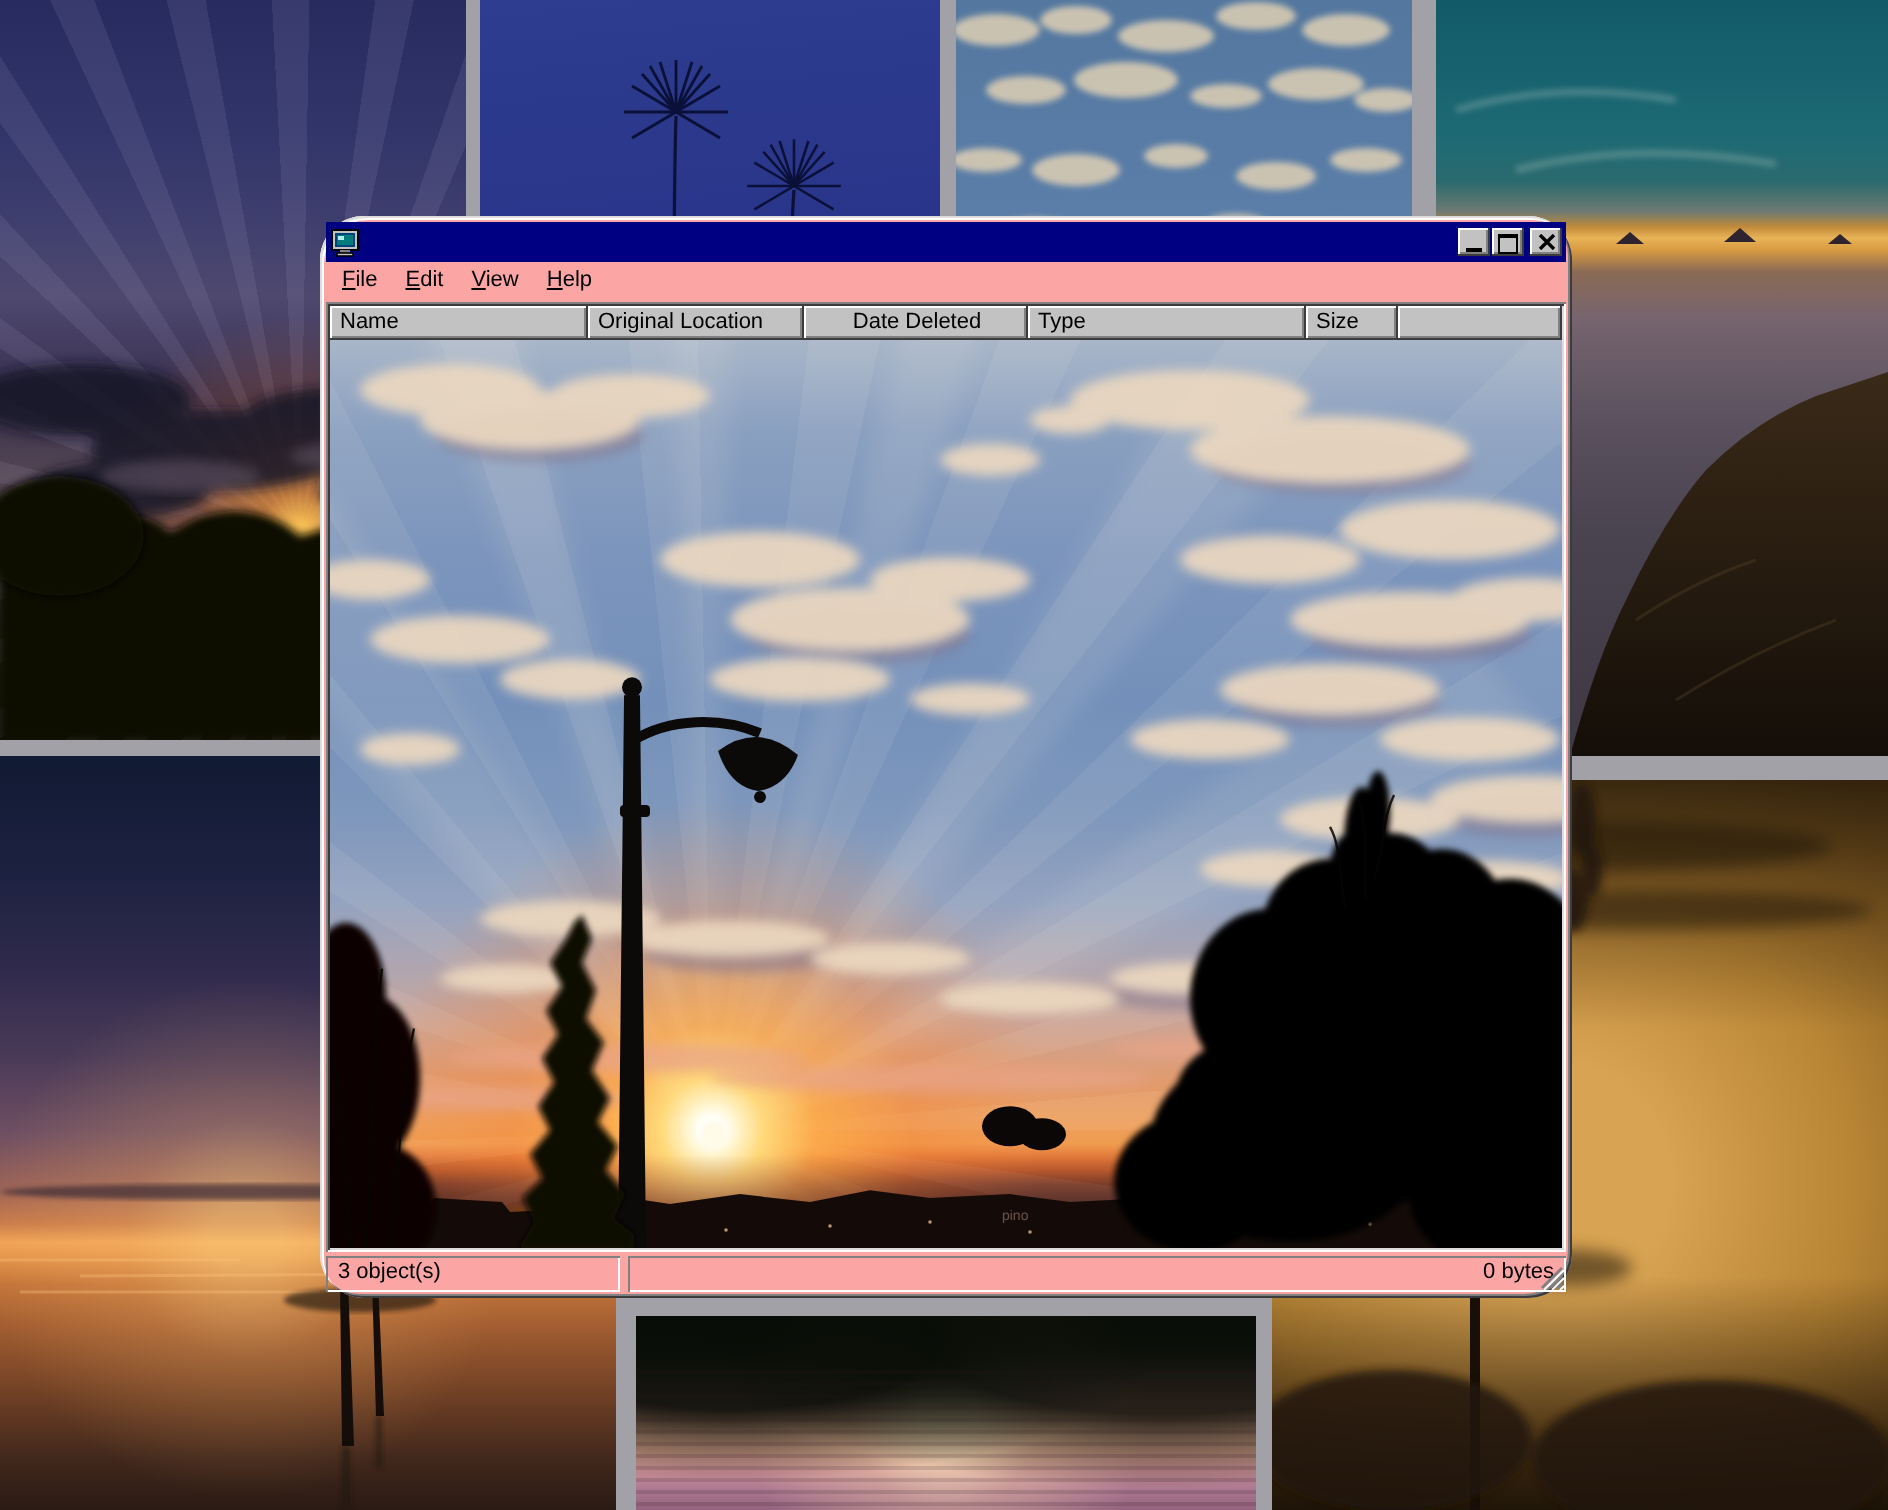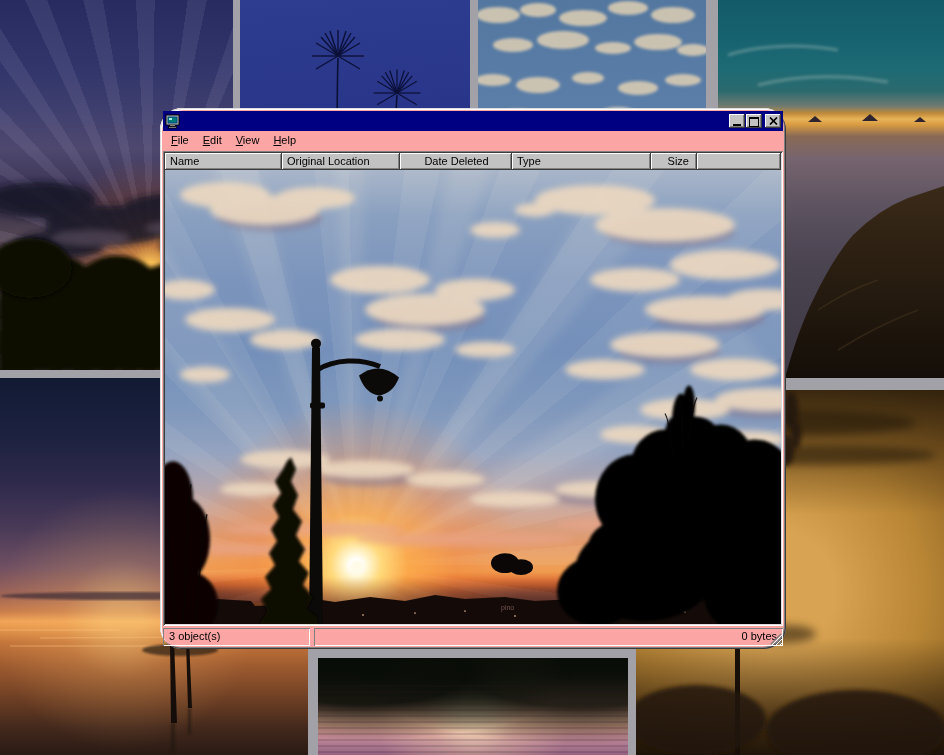--- a/index.html
+++ b/index.html
@@ -65,22 +65,22 @@
   .g-max{width:8px;height:7px;border:1px solid #000;border-top-width:2px;margin-top:1px;}
   #menubar{height:19px;display:flex;align-items:center;font-size:11px;color:#000;flex:0 0 auto;padding-left:1px;}
   .menu-item{padding:2px 7px 3px 7px;}
   .menu-item .u{text-decoration:underline;}
   #listview{flex:1;margin-top:1px;display:flex;flex-direction:column;
     box-shadow:inset 1px 1px #808080, inset -1px -1px #ffffff, inset 2px 2px #3c3c3c, inset -2px -2px #dcdcdc;
     padding:2px;min-height:0;}
   #colheads{height:17px;display:flex;flex:0 0 auto;font-size:11px;color:#000;background:#c2c2c2;}
   .colcell{box-shadow:inset -1px -1px #3c3c3c, inset 1px 1px #ffffff, inset -2px -2px #808080;
     padding:2px 4px 0 5px;box-sizing:border-box;white-space:nowrap;overflow:hidden;}
-  .colcell.c0{width:117px;} .colcell.c1{width:118px;} .colcell.c2{width:112px;text-align:center;}
-  .colcell.c3{width:139px;} .colcell.c4{width:46px;text-align:right;padding-right:8px;}
+  .colcell.c0{width:129px;} .colcell.c1{width:108px;} .colcell.c2{width:112px;text-align:center;}
+  .colcell.c3{width:139px;} .colcell.c4{width:46px;padding-right:8px;}
   .colcell.c5{flex:1;}
   #photo{flex:1;position:relative;overflow:hidden;min-height:0;
     background:
       radial-gradient(circle at 31% 87%, #ffffff 0 6px, #fff6d2 12px, #ffd878 26px, rgba(255,172,72,.75) 52px, rgba(246,132,52,.35) 100px, rgba(240,120,40,0) 165px),
       repeating-conic-gradient(from 250deg at 31% 87%, rgba(255,246,230,.07) 0 5deg, rgba(0,0,0,0) 5deg 13deg),
       linear-gradient(180deg,#a9b6c9 0%,#8aa0c0 10%,#7b94bc 25%,#7490ba 40%,#7e97bc 52%,#94a3c0 62%,#b3a6ae 70%,#cfa391 76%,#e29a6c 82%,#eda05e 86%,#f09c50 88.5%,#e2793a 90%,#c05a28 91.5%,#7a3a22 93%,#3a1d14 95%,#190d08 100%);}
   #photo svg{position:absolute;left:0;top:0;width:100%;height:100%;}
   #statusbar{height:18px;margin-top:2px;display:flex;flex:0 0 auto;font-size:11px;color:#000;}
   .spanel{box-shadow:inset 1px 1px #808080, inset -1px -1px #ffffff;
     padding:2px 6px 0 6px;box-sizing:border-box;white-space:nowrap;overflow:hidden;}

